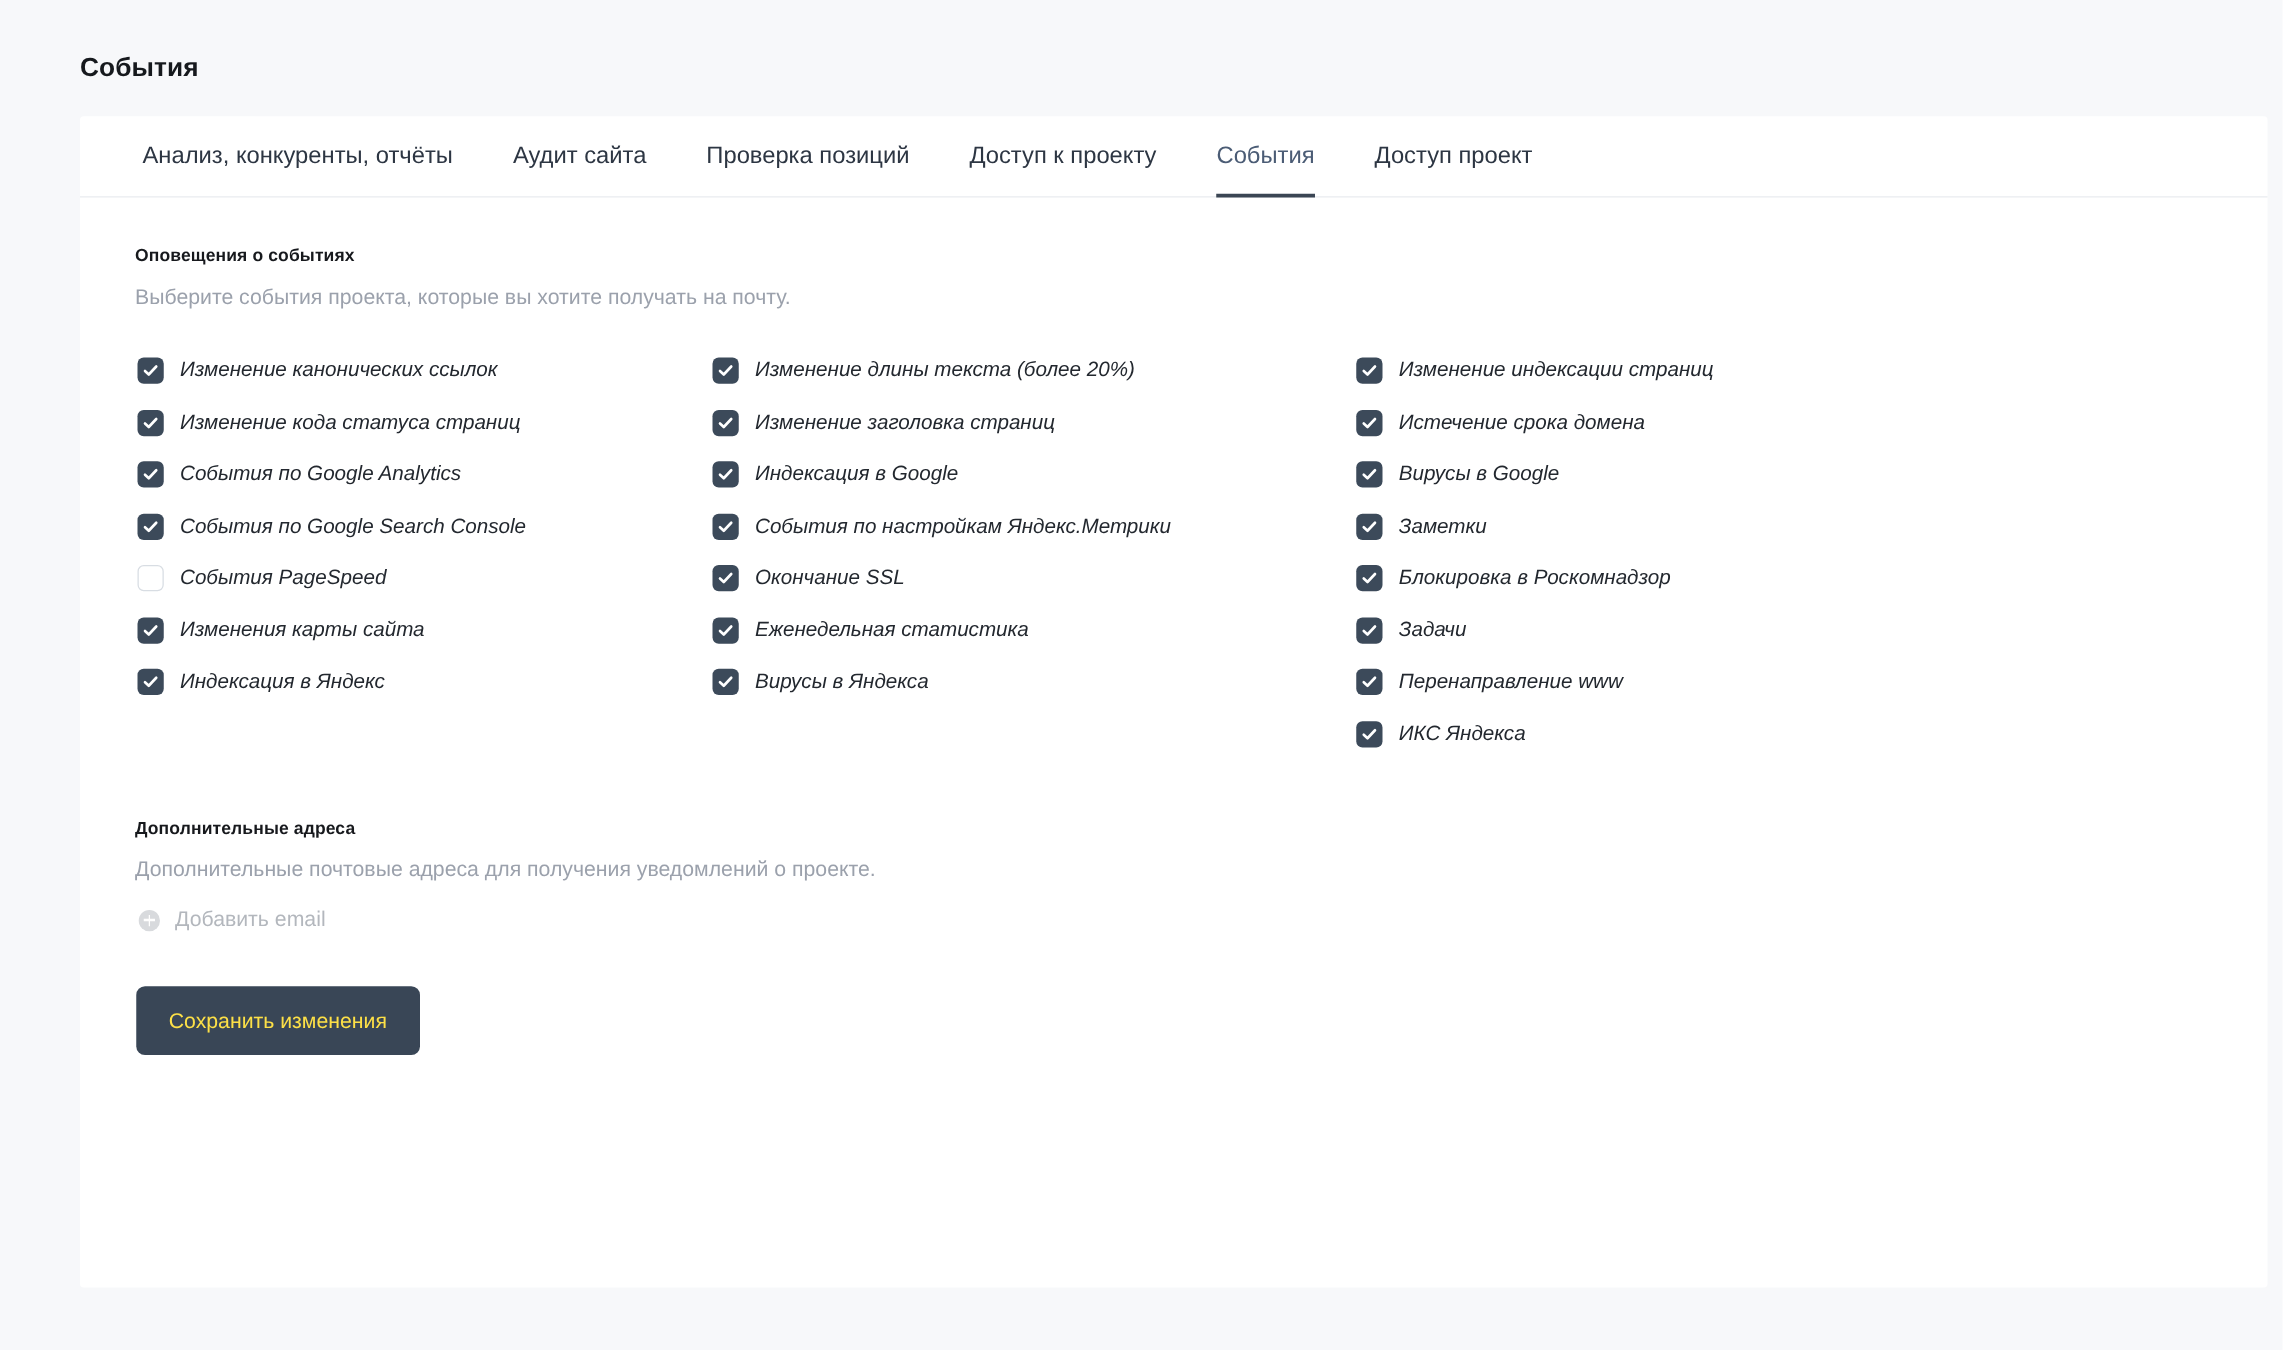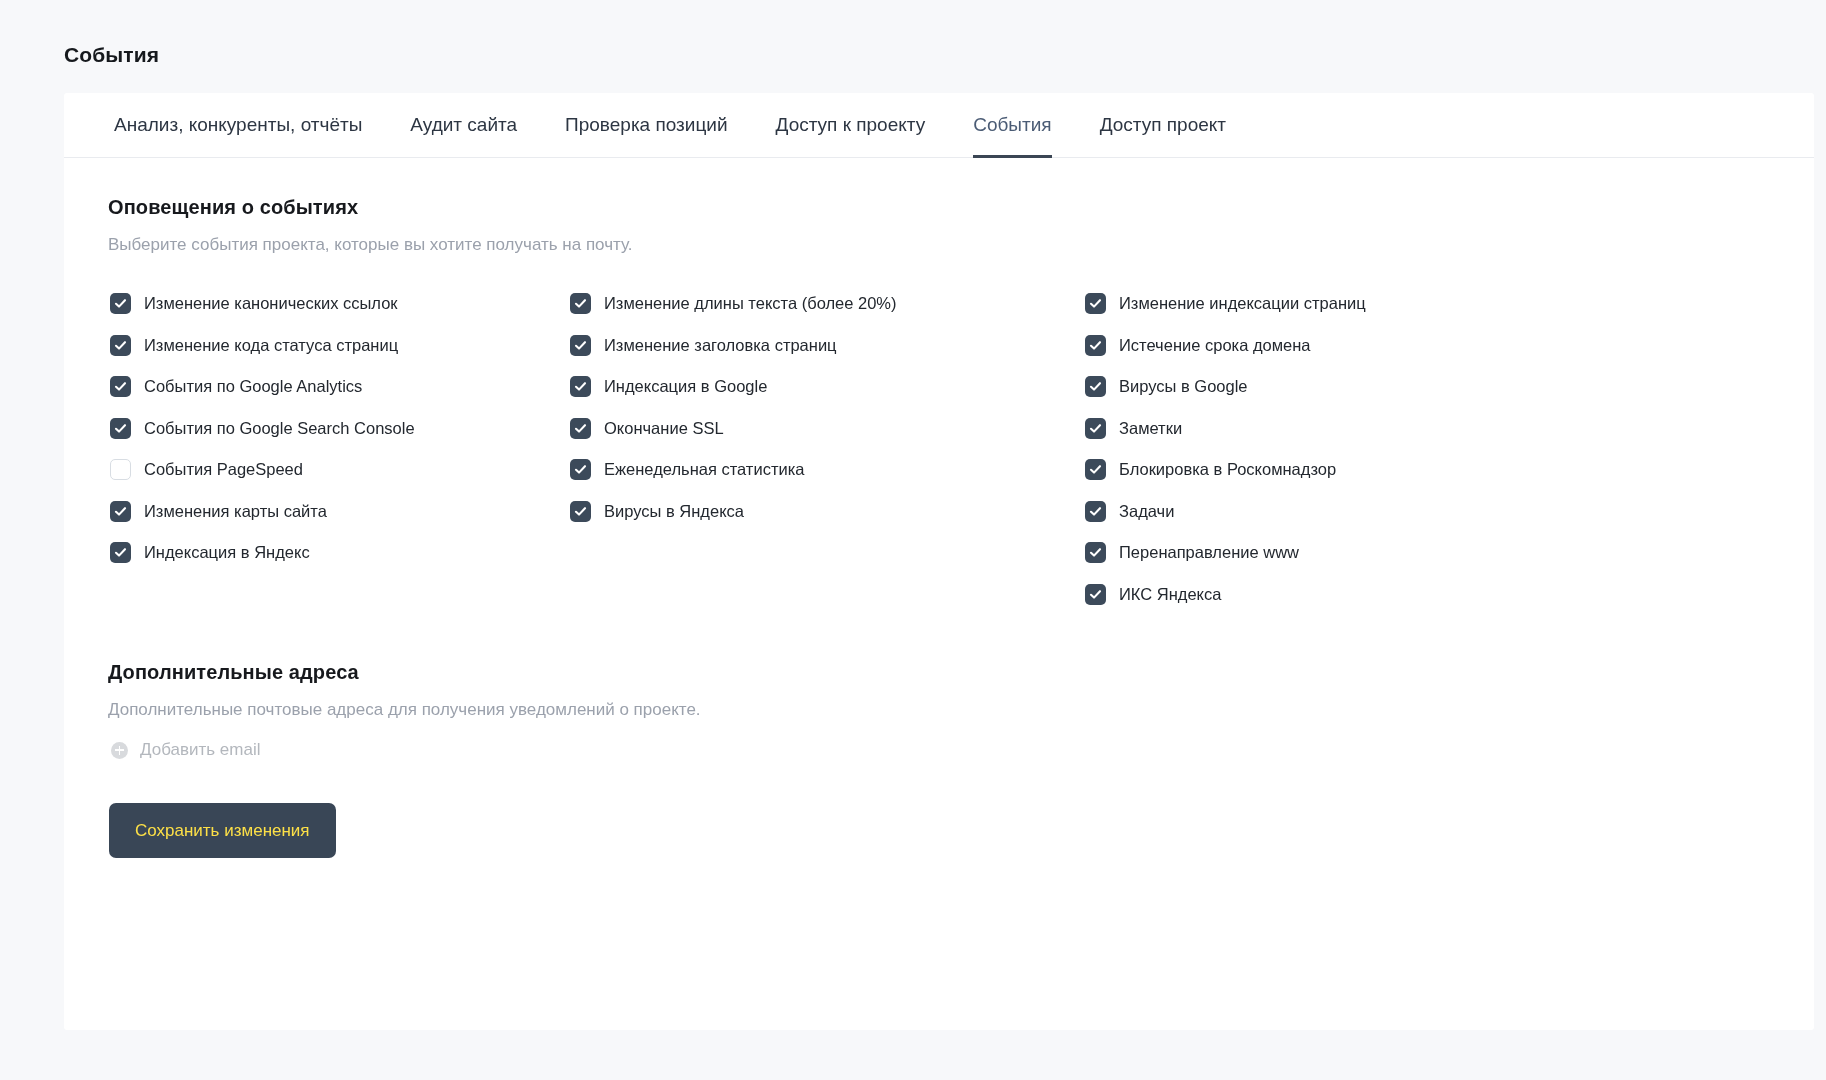--- a/index.html
+++ b/index.html
@@ -77,38 +77,39 @@
     height: 3px;
     background: #3b4654;
   }
 
   
   .content {
     padding: 38px 44px 0 44px;
   }
 
   .section-heading {
-    font-size: 20px;
+    font-size: 14px;
     font-weight: bold;
     color: #17191d;
     margin: 0 0 16px 0;
     letter-spacing: 0.1px;
   }
   .section-sub {
     font-size: 17px;
     color: #9ba1ac;
     margin: 0 0 28px 0;
   }
 
   
   .cb-grid {
     display: grid;
     grid-template-columns: 460px 515px 1fr;
     row-gap: 18px;
     margin-left: 2px;
+    font-style: italic;
   }
   .cb-col {
     display: flex;
     flex-direction: column;
   }
   .cb-row {
     display: flex;
     align-items: center;
     height: 41.5px;
     cursor: pointer;
@@ -310,20 +311,28 @@
                 </svg>
               </span>
             <span class="cb-label">Индексация в Google</span>
           </label>
           <label class="cb-row">
             <span class="cb-box">
                 <svg width="13" height="13" viewBox="0 0 13 13">
                   <path d="M2 6.8 L5 9.6 L11 3.2" stroke="#ffffff" stroke-width="2.1" fill="none" stroke-linecap="round" stroke-linejoin="round"></path>
                 </svg>
               </span>
+            <span class="cb-label">События по настройкам Яндекс.Метрики</span>
+          </label>
+          <label class="cb-row">
+            <span class="cb-box">
+                <svg width="13" height="13" viewBox="0 0 13 13">
+                  <path d="M2 6.8 L5 9.6 L11 3.2" stroke="#ffffff" stroke-width="2.1" fill="none" stroke-linecap="round" stroke-linejoin="round"></path>
+                </svg>
+              </span>
             <span class="cb-label">Окончание SSL</span>
           </label>
           <label class="cb-row">
             <span class="cb-box">
                 <svg width="13" height="13" viewBox="0 0 13 13">
                   <path d="M2 6.8 L5 9.6 L11 3.2" stroke="#ffffff" stroke-width="2.1" fill="none" stroke-linecap="round" stroke-linejoin="round"></path>
                 </svg>
               </span>
             <span class="cb-label">Еженедельная статистика</span>
           </label>

